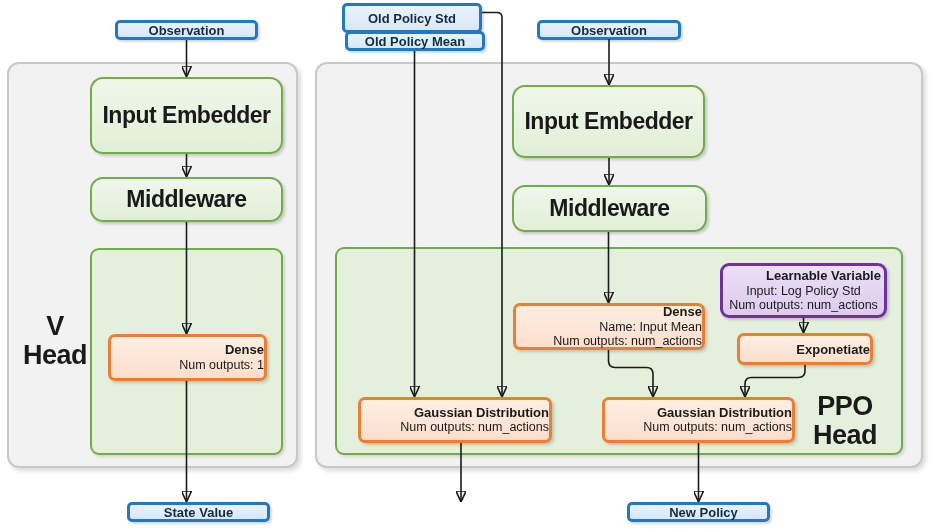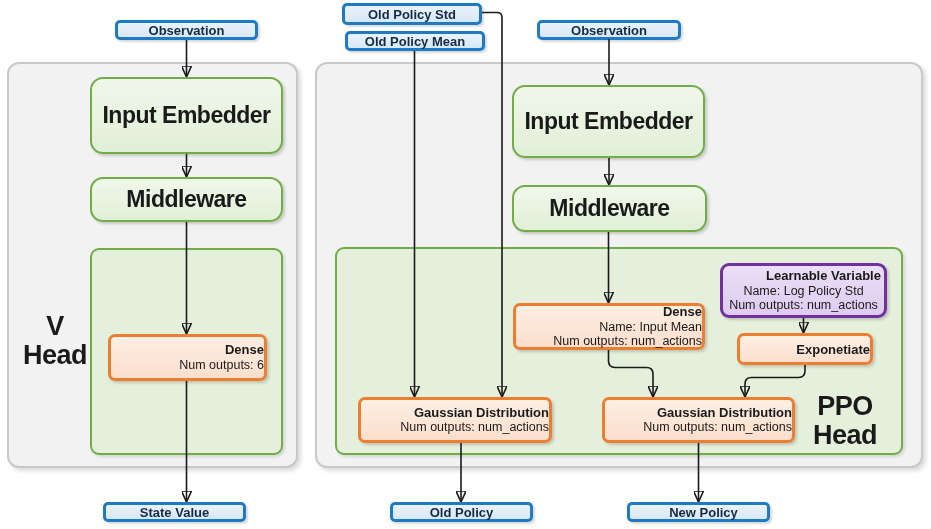--- a/index.html
+++ b/index.html
@@ -43,47 +43,46 @@
   <div class="head-label" style="left:15px;top:312px;width:80px;">
     <div>V</div>
     <div>Head</div>
   </div>
   <div class="head-label" style="left:800px;top:392px;width:90px;">
     <div>PPO</div>
     <div>Head</div>
   </div>
 
   <div class="pill" style="left:115px;top:20px;width:143px;height:20px;">Observation</div>
-  <div class="pill" style="left:342px;top:3px;width:140px;height:22px;">Old Policy Std</div>
+  <div class="pill" style="left:342px;top:3px;width:140px;height:30px;">Old Policy Std</div>
   <div class="pill" style="left:345px;top:31px;width:140px;height:20px;">Old Policy Mean</div>
   <div class="pill" style="left:537px;top:20px;width:144px;height:20px;">Observation</div>
-  <div class="pill" style="left:103px;top:502px;width:143px;height:20px;">State Value</div>
-  <div class="pill" style="left:390px;top:502px;width:143px;height:20px;">Old Policy</div>
+  <div class="pill" style="left:127px;top:502px;width:143px;height:20px;">State Value</div>
   <div class="pill" style="left:627px;top:502px;width:143px;height:20px;padding-left:10px;">New Policy</div>
 
   <div class="node gnode" style="left:90px;top:77px;width:193px;height:77px;">Input Embedder</div>
   <div class="node gnode" style="left:90px;top:177px;width:193px;height:45px;">Middleware</div>
 
   <div class="node gnode" style="left:512px;top:85px;width:193px;height:73px;">Input Embedder</div>
   <div class="node gnode" style="left:512px;top:185px;width:195px;height:47px;">Middleware</div>
 
   <div class="node onode" style="left:108px;top:334px;width:159px;height:47px;">
     <div class="node-title">Dense</div>
-    <div class="node-line">Num outputs: 6</div>
+    <div class="node-line">Num outputs: 1</div>
   </div>
 
   <div class="node onode" style="left:513px;top:303px;width:192px;height:47px;">
     <div class="node-title">Dense</div>
     <div class="node-line">Name: Input Mean</div>
     <div class="node-line">Num outputs: num_actions</div>
   </div>
 
   <div class="node pnode" style="left:720px;top:263px;width:167px;height:55px;">
     <div class="node-title">Learnable Variable</div>
-    <div class="node-line">Name: Log Policy Std</div>
+    <div class="node-line">Input: Log Policy Std</div>
     <div class="node-line">Num outputs: num_actions</div>
   </div>
 
   <div class="node onode" style="left:737px;top:333px;width:136px;height:32px;">
     <div class="exp-label">Exponetiate</div>
   </div>
 
   <div class="node onode" style="left:358px;top:397px;width:194px;height:46px;">
     <div class="node-title">Gaussian Distribution</div>
     <div class="node-line">Num outputs: num_actions</div>

